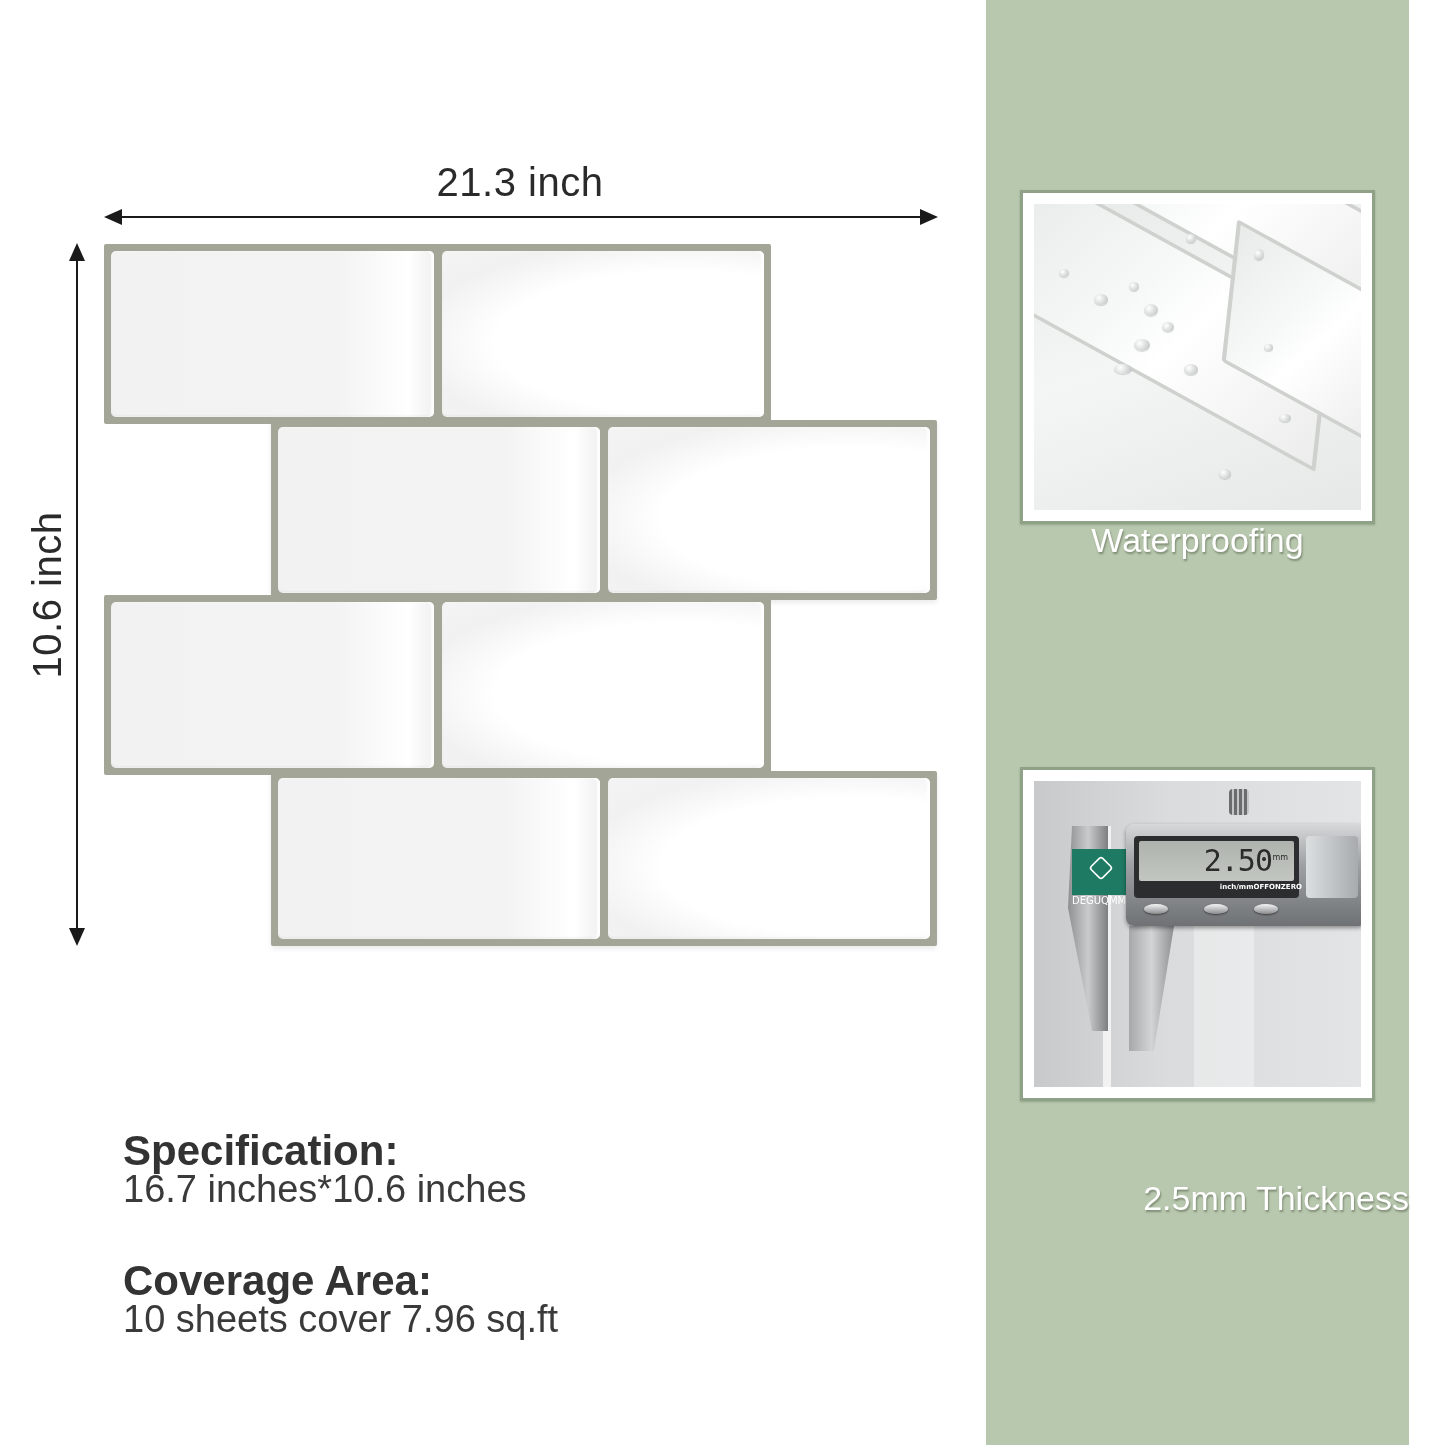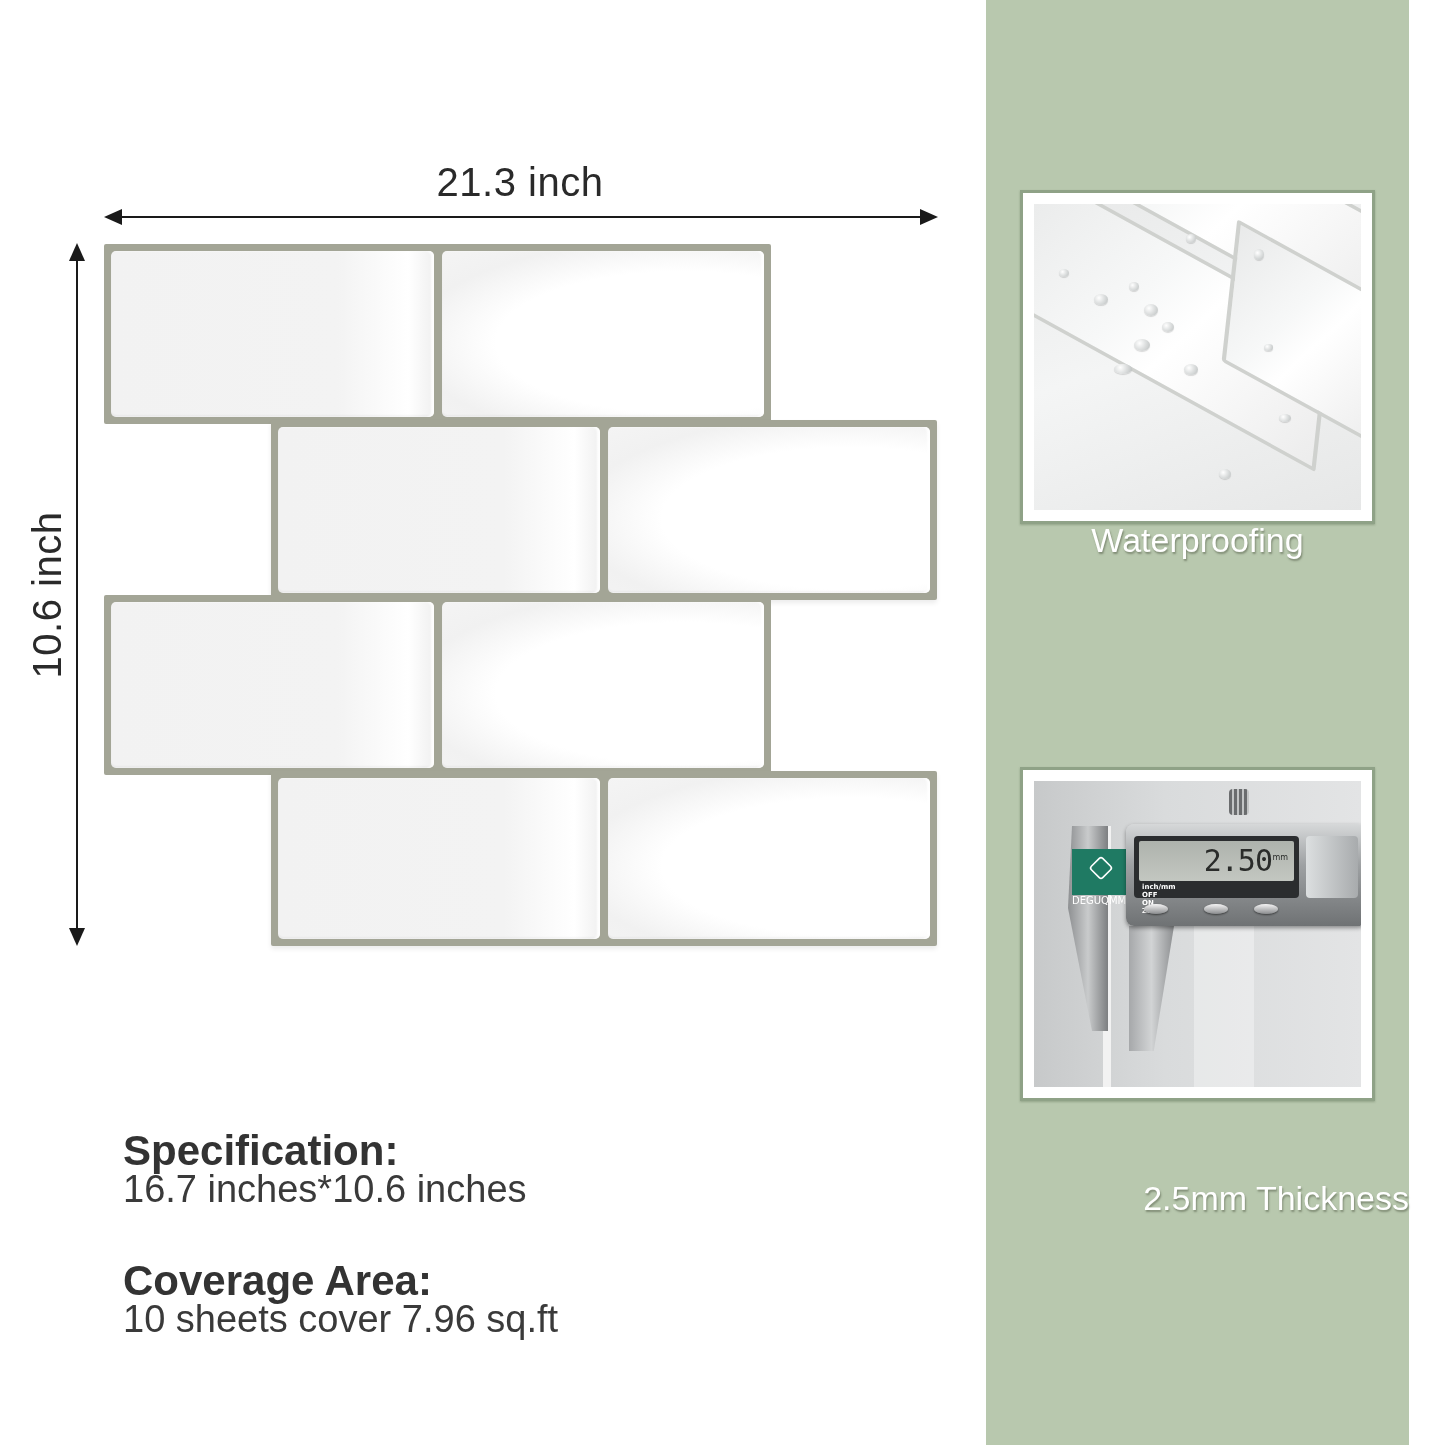--- a/index.html
+++ b/index.html
@@ -106,21 +106,21 @@
     width: 100%; height: 40px; background: linear-gradient(#aeb3ad, #c3c7c1);
     border-radius: 2px; position: relative;
   }
   .cal-reading {
     position: absolute; right: 22px; top: 3px; font-family: "DejaVu Sans Mono", monospace;
     font-size: 30px; color: #2a2c2a; letter-spacing: -1px; line-height: 34px;
   }
   .cal-unit { position: absolute; right: 6px; top: 12px; font-size: 8px; color: #2a2c2a; font-family: "DejaVu Sans", sans-serif; text-align: center; }
   .cal-buttons-labels {
     position: absolute; left: 8px; top: 47px; width: 160px; display: flex; justify-content: flex-end;
-    font-size: 7px; font-weight: bold; color: #ffffff; font-family: "DejaVu Sans", sans-serif; flex-direction: column;
+    font-size: 7px; font-weight: bold; color: #ffffff; font-family: "DejaVu Sans", sans-serif;
   }
   .cal-btn {
     position: absolute; top: 80px; width: 24px; height: 10px; border-radius: 50%;
     background: linear-gradient(#f5f5f5, #8a8c8e); box-shadow: 0 1px 2px rgba(0,0,0,0.5);
   }
   .cal-side-plate {
     position: absolute; left: 180px; top: 12px; width: 52px; height: 62px; border-radius: 4px;
     background: linear-gradient(90deg, #dcdfe0, #a8abad);
   }
   .cal-knob {

